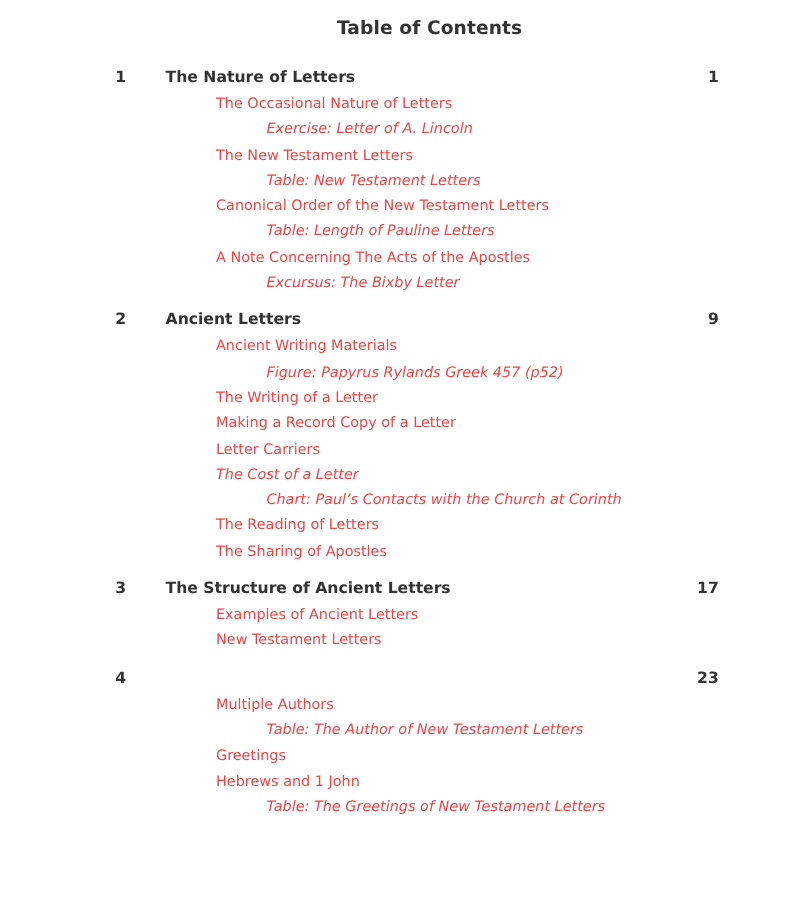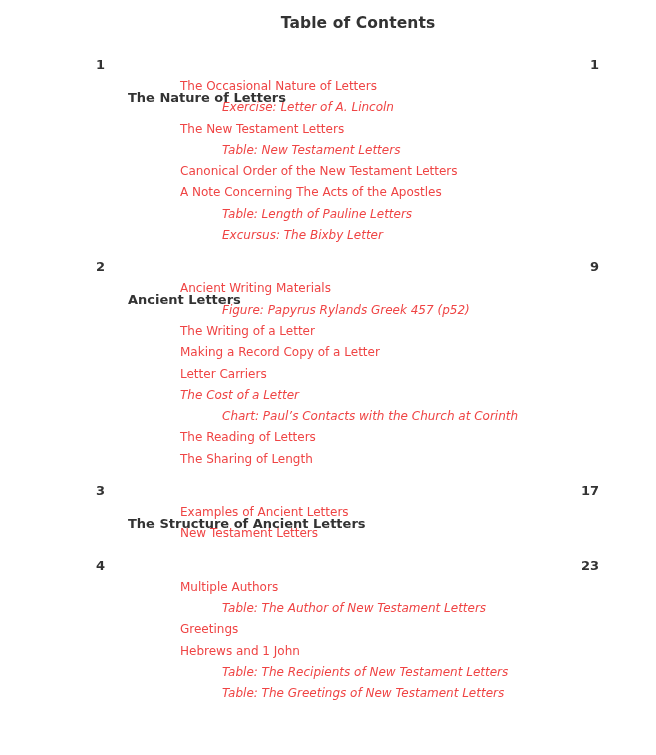--- a/index.html
+++ b/index.html
@@ -48,23 +48,22 @@
       font-size: 13px;
       color: #333333;
     }
     .chapter-num {
       position: absolute;
       left: 96px;
       top: 3px;
     }
     .chapter-title {
       position: absolute;
-      left: 128px;
+      left: 138px;
       top: 3px;
-      margin-top: 33px;
     }
     .chapter-page {
       position: absolute;
       right: 57px;
       top: 3px;
       text-align: right;
     }
     .entry {
       position: relative;
       height: 21.3px;
@@ -102,25 +101,25 @@
         </div>
       <div class="entry l1">
           <span>The New Testament Letters</span>
         </div>
       <div class="entry l2 italic">
           <span>Table: New Testament Letters</span>
         </div>
       <div class="entry l1">
           <span>Canonical Order of the New Testament Letters</span>
         </div>
+      <div class="entry l2 italic">
+          <span>Table: Length of Pauline Letters</span>
+        </div>
       <div class="entry l1">
           <span>A Note Concerning The Acts of the Apostles</span>
-        </div>
-      <div class="entry l2 italic">
-          <span>Table: Length of Pauline Letters</span>
         </div>
       <div class="entry l2 italic">
           <span>Excursus: The Bixby Letter</span>
         </div>
     </div>
 
     <div class="chapter">
       <div class="chapter-row">
         <span class="chapter-num">2</span>
         <span class="chapter-title">Ancient Letters</span>
@@ -144,21 +143,21 @@
       <div class="entry l1 italic">
           <span>The Cost of a Letter</span>
         </div>
       <div class="entry l2 italic">
           <span>Chart: Paul’s Contacts with the Church at Corinth</span>
         </div>
       <div class="entry l1">
           <span>The Reading of Letters</span>
         </div>
       <div class="entry l1">
-          <span>The Sharing of Length</span>
+          <span>The Sharing of Apostles</span>
         </div>
     </div>
 
     <div class="chapter">
       <div class="chapter-row">
         <span class="chapter-num">3</span>
         <span class="chapter-title">The Structure of Ancient Letters</span>
         <span class="chapter-page">17</span>
       </div>
       <div class="entry l1">
@@ -180,21 +179,18 @@
       <div class="entry l2 italic">
           <span>Table: The Author of New Testament Letters</span>
         </div>
       <div class="entry l1">
           <span>Greetings</span>
         </div>
       <div class="entry l1">
           <span>Hebrews and 1 John</span>
         </div>
       <div class="entry l2 italic">
-          <span>Table: The Recipients of New Testament Letters</span>
-        </div>
-      <div class="entry l2 italic">
           <span>Table: The Greetings of New Testament Letters</span>
         </div>
     </div>
 
   </div>
 </div>
 
 </body></html>

